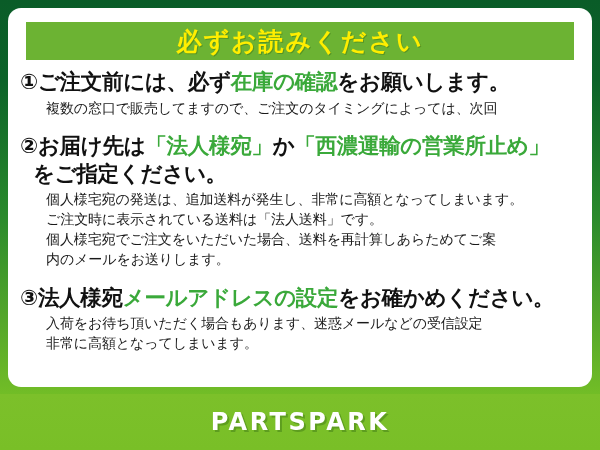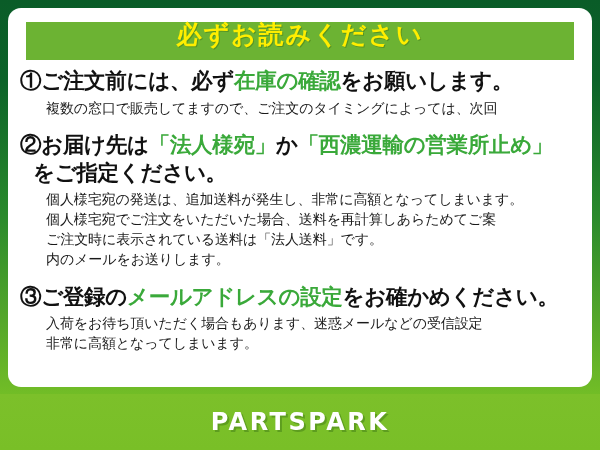--- a/index.html
+++ b/index.html
@@ -44,20 +44,21 @@
 
   
   .title-banner {
     position: absolute;
     left: 18px;
     top: 14px;
     width: 548px;
     height: 38px;
     background: #6cb333;
     display: flex;
+    align-items: center;
     justify-content: center;
   }
   .title-text {
     color: #ffee00;
     font-size: 25px;
     font-weight: bold;
     letter-spacing: 2px;
     line-height: 1;
     text-shadow: 1px 1px 0 rgba(60,110,20,0.45);
     white-space: nowrap;
@@ -65,21 +66,20 @@
 
   
   .items {
     position: absolute;
     left: 0;
     top: 60px;
     width: 584px;
   }
   .item {
     padding: 0 10px 0 12px;
-    font-family: Liberation Serif, serif;
   }
   .item-head {
     font-size: 21.5px;
     font-weight: bold;
     color: #111111;
     line-height: 1.28;
     letter-spacing: -0.3px;
     white-space: nowrap;
   }
   .item-head .hl {
@@ -144,28 +144,28 @@
         <div class="item-body">
           <div>複数の窓口で販売してますので、ご注文のタイミングによっては、次回</div>
         </div>
       </div>
 
       <div class="item item-2">
         <div class="item-head"><span class="num">②</span><span>お届け先は</span><span class="hl">「法人様宛」</span><span>か</span><span class="hl">「西濃運輸の営業所止め」</span></div>
         <div class="item-head head-line2">をご指定ください。</div>
         <div class="item-body">
           <div>個人様宅宛の発送は、追加送料が発生し、非常に高額となってしまいます。</div>
+          <div>ご注文時に表示されている送料は「法人送料」です。</div>
           <div>個人様宅宛でご注文をいただいた場合、送料を再計算しあらためてご案</div>
-          <div>ご注文時に表示されている送料は「法人送料」です。</div>
           <div>内のメールをお送りします。</div>
         </div>
       </div>
 
       <div class="item item-3">
-        <div class="item-head"><span class="num">③</span><span>ご登録の</span><span class="hl">メールアドレスの設定</span><span>をお確かめください。</span></div>
+        <div class="item-head"><span class="num">③</span><span>法人様宛</span><span class="hl">メールアドレスの設定</span><span>をお確かめください。</span></div>
         <div class="item-body">
           <div>入荷をお待ち頂いただく場合もあります、迷惑メールなどの受信設定</div>
           <div>非常に高額となってしまいます。</div>
         </div>
       </div>
 
     </div>
   </div>
 
   <div class="footer-bar">

